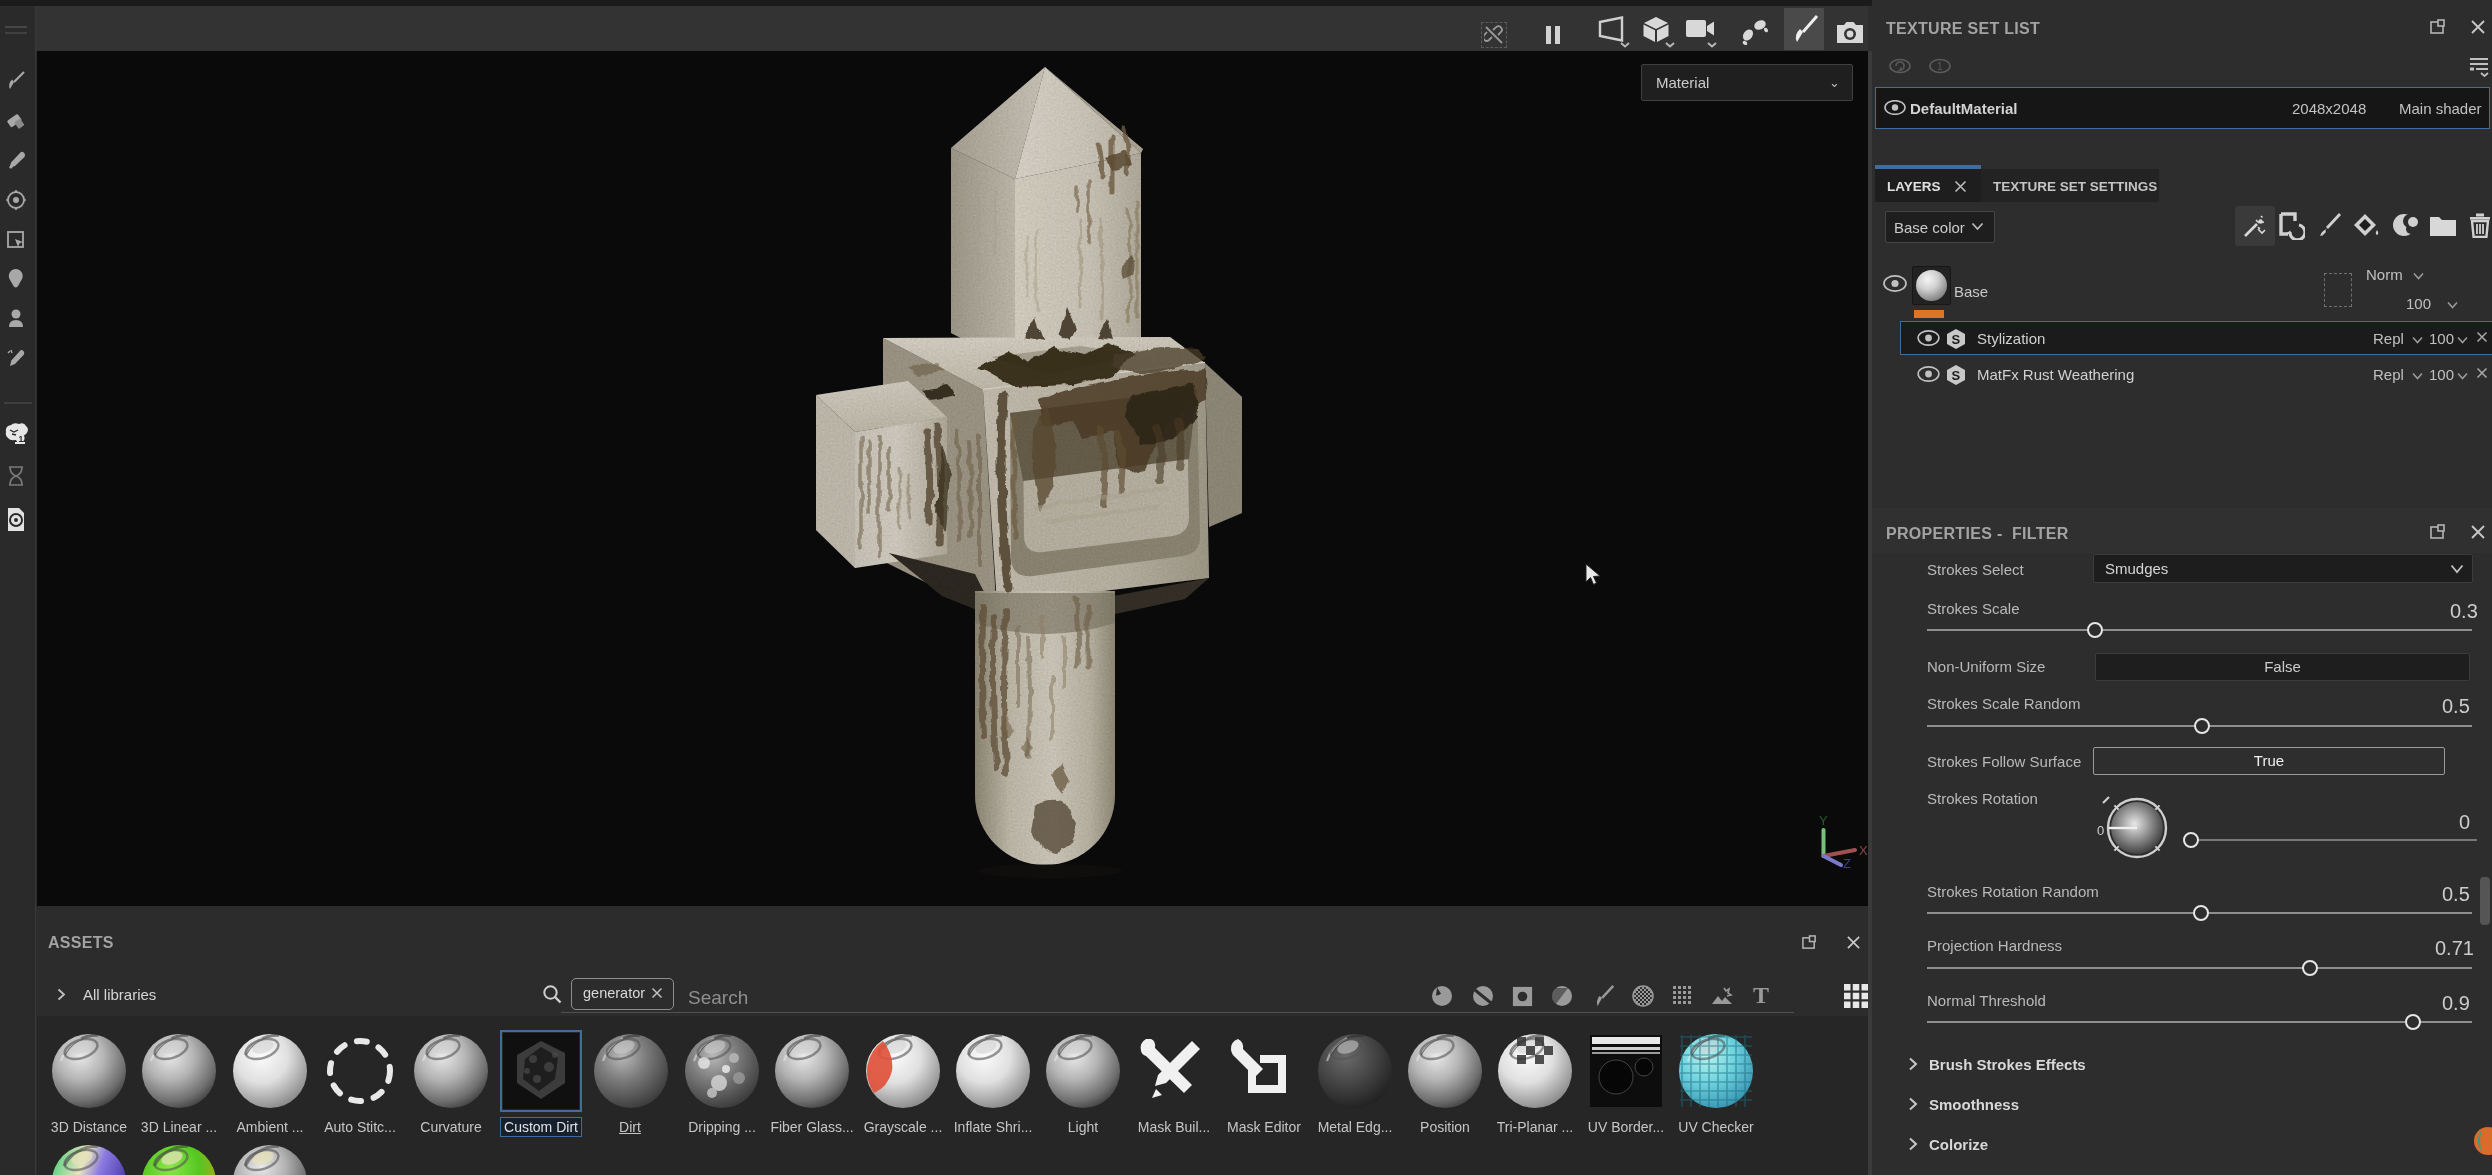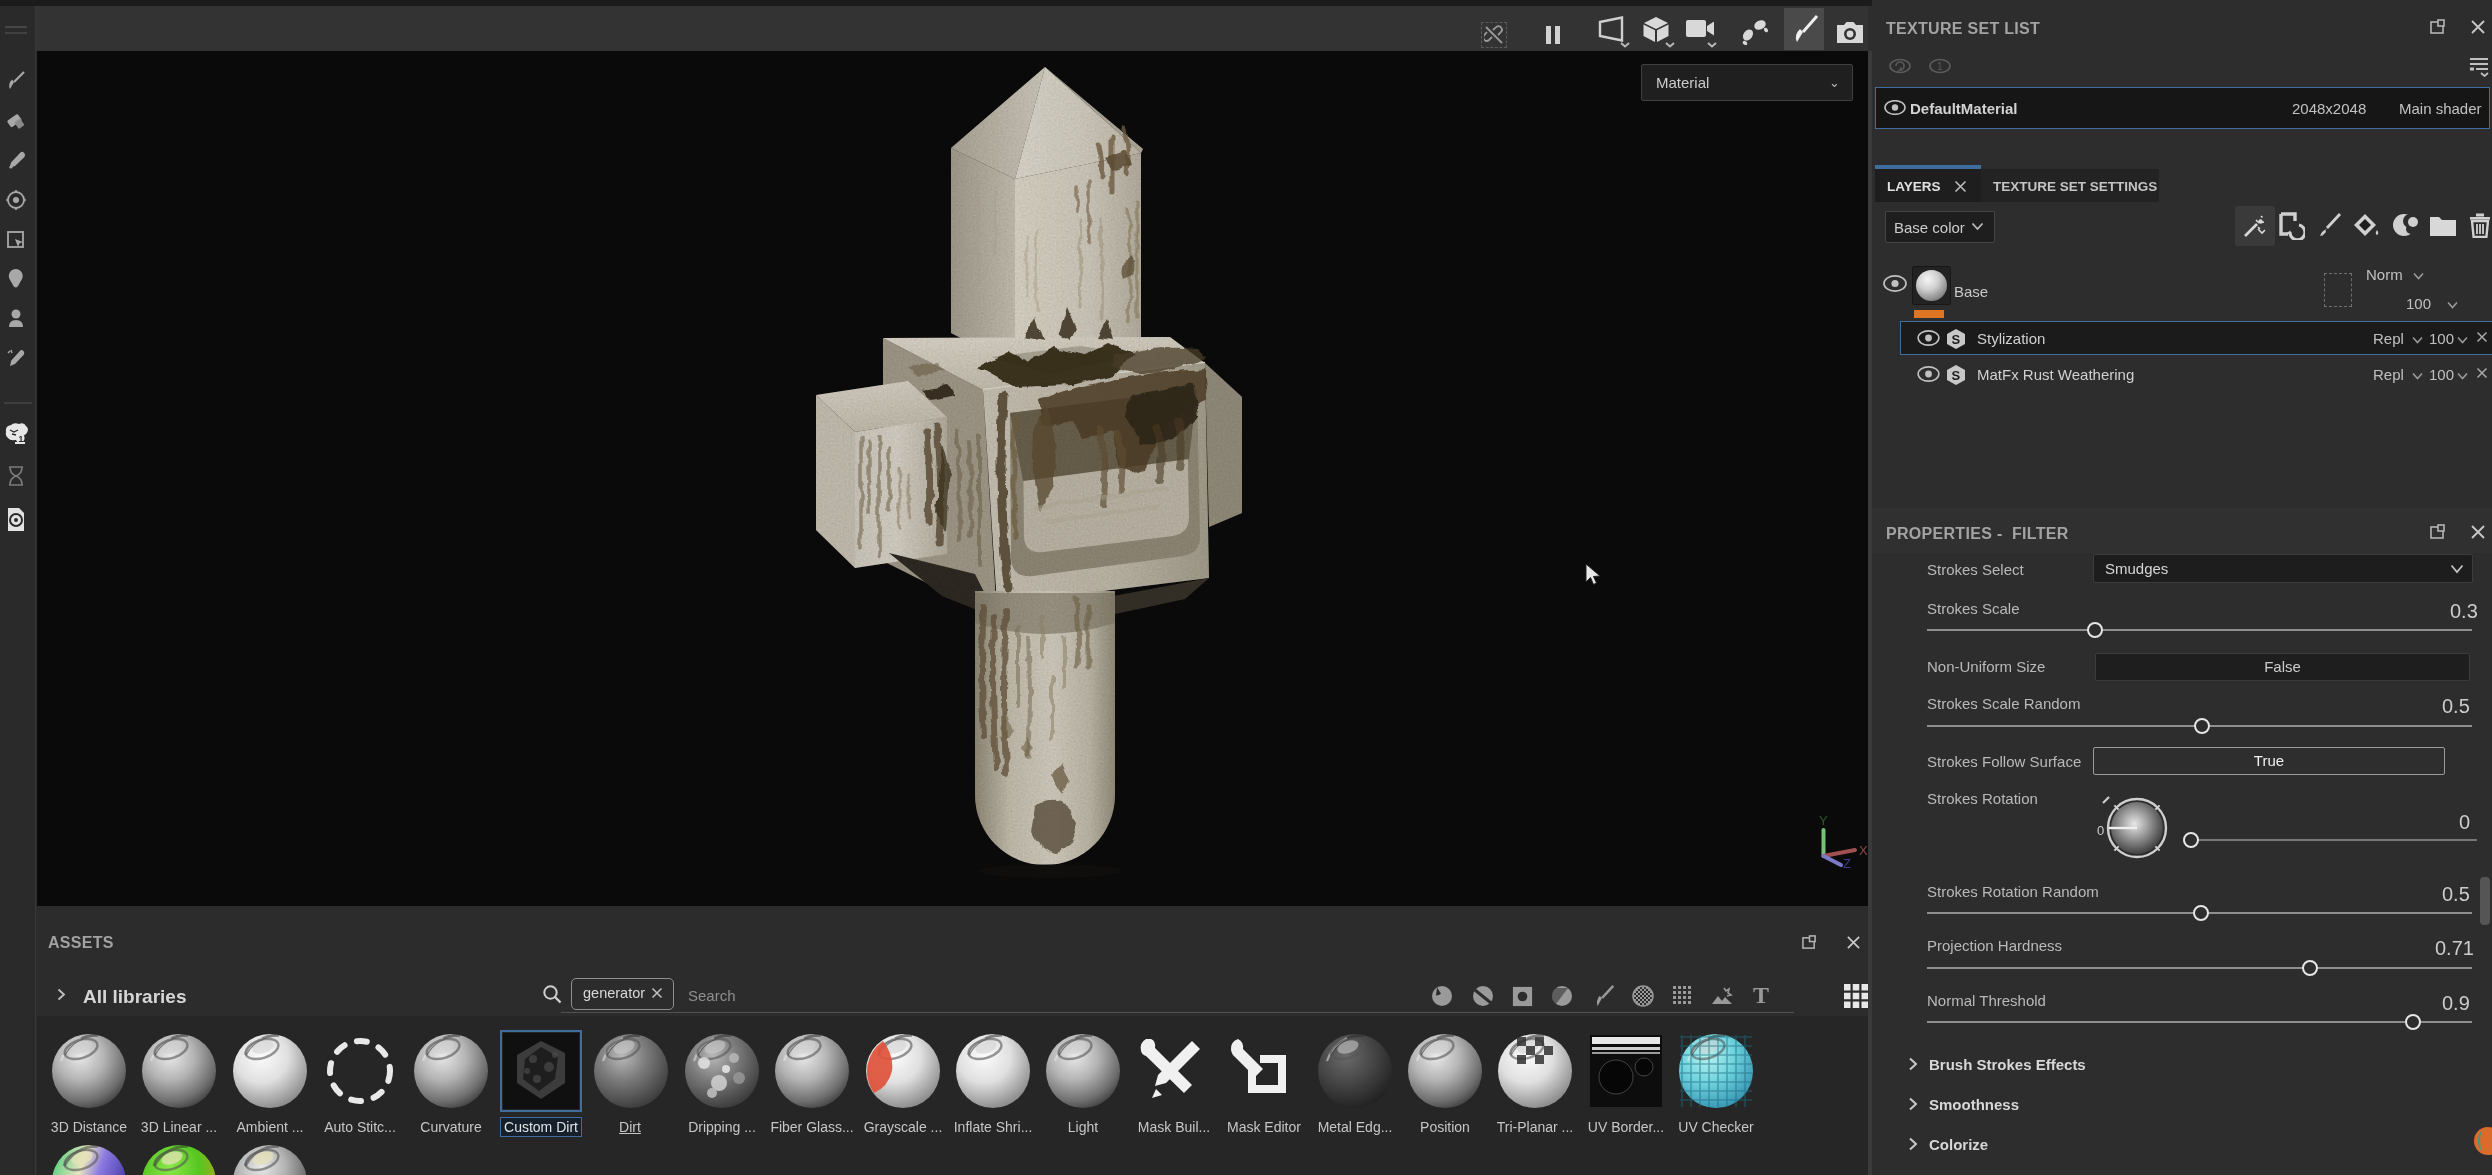--- a/index.html
+++ b/index.html
@@ -540,32 +540,32 @@
         <rect x="1" y="3" width="12" height="11" fill="none" stroke="#b5b5b5" stroke-width="1.6"></rect>
         <rect x="8" y="1" width="6" height="6" fill="#2c2c2c" stroke="#b5b5b5" stroke-width="1.6"></rect>
       </svg>
     <svg class="abs" style="left:1809px;top:29px;" width="15" height="15" viewBox="0 0 16 16">
         <path d="M2 2 L14 14 M14 2 L2 14" stroke="#c8c8c8" stroke-width="1.8"></path>
       </svg>
 
     <svg class="abs" style="left:20px;top:82px;" width="9" height="13" viewBox="0 0 9 13">
         <path d="M1.5 1.5 L7 6.5 L1.5 11.5" fill="none" stroke="#c0c0c0" stroke-width="1.8"></path>
       </svg>
-    <div class="abs" style="left:46px;top:80px;font-size:19px;font-weight:bold;color:#d6d6d6;">All libraries</div>
+    <div class="abs" style="left:46px;top:80px;font-size:15px;font-weight:normal;color:#d6d6d6;">All libraries</div>
 
     <svg class="abs" style="left:505px;top:78px;" width="20" height="20" viewBox="0 0 20 20">
         <circle cx="8.5" cy="8.5" r="6.2" fill="none" stroke="#cfcfcf" stroke-width="2"></circle>
         <path d="M13 13 L18.5 18.5" stroke="#cfcfcf" stroke-width="2.4"></path>
       </svg>
     <div class="abs" style="left:534px;top:72px;width:103px;height:32px;border:1px solid #8f8f8f;border-radius:5px;"></div>
     <div class="abs" style="left:546px;top:79px;font-size:14.5px;color:#d8d8d8;">generator</div>
     <svg class="abs" style="left:614px;top:81px;" width="12" height="12" viewBox="0 0 12 12">
         <path d="M1.5 1.5 L10.5 10.5 M10.5 1.5 L1.5 10.5" stroke="#c0c0c0" stroke-width="1.5"></path>
       </svg>
-    <div class="abs" style="left:651px;top:81px;font-size:15px;color:#8f8f8f;">Search</div>
+    <div class="abs" style="left:651px;top:81px;font-size:19px;color:#8f8f8f;">Search</div>
     <div class="abs" style="left:524px;top:106px;width:1233px;height:1px;background:#515151;"></div>
 
     <svg class="abs" style="left:1393px;top:78px;" width="24" height="24" viewBox="0 0 24 24">
         <circle cx="12" cy="12" r="10" fill="#9a9a9a"></circle>
         <path d="M7 3.5 l4 6 a6 6 0 0 1 -5 2 z" fill="#2c2c2c"></path>
       </svg>
     <svg class="abs" style="left:1434px;top:78px;" width="24" height="24" viewBox="0 0 24 24">
         <circle cx="12" cy="12" r="10" fill="#9a9a9a"></circle>
         <path d="M4 6 L20 19" stroke="#2c2c2c" stroke-width="3"></path>
       </svg>

